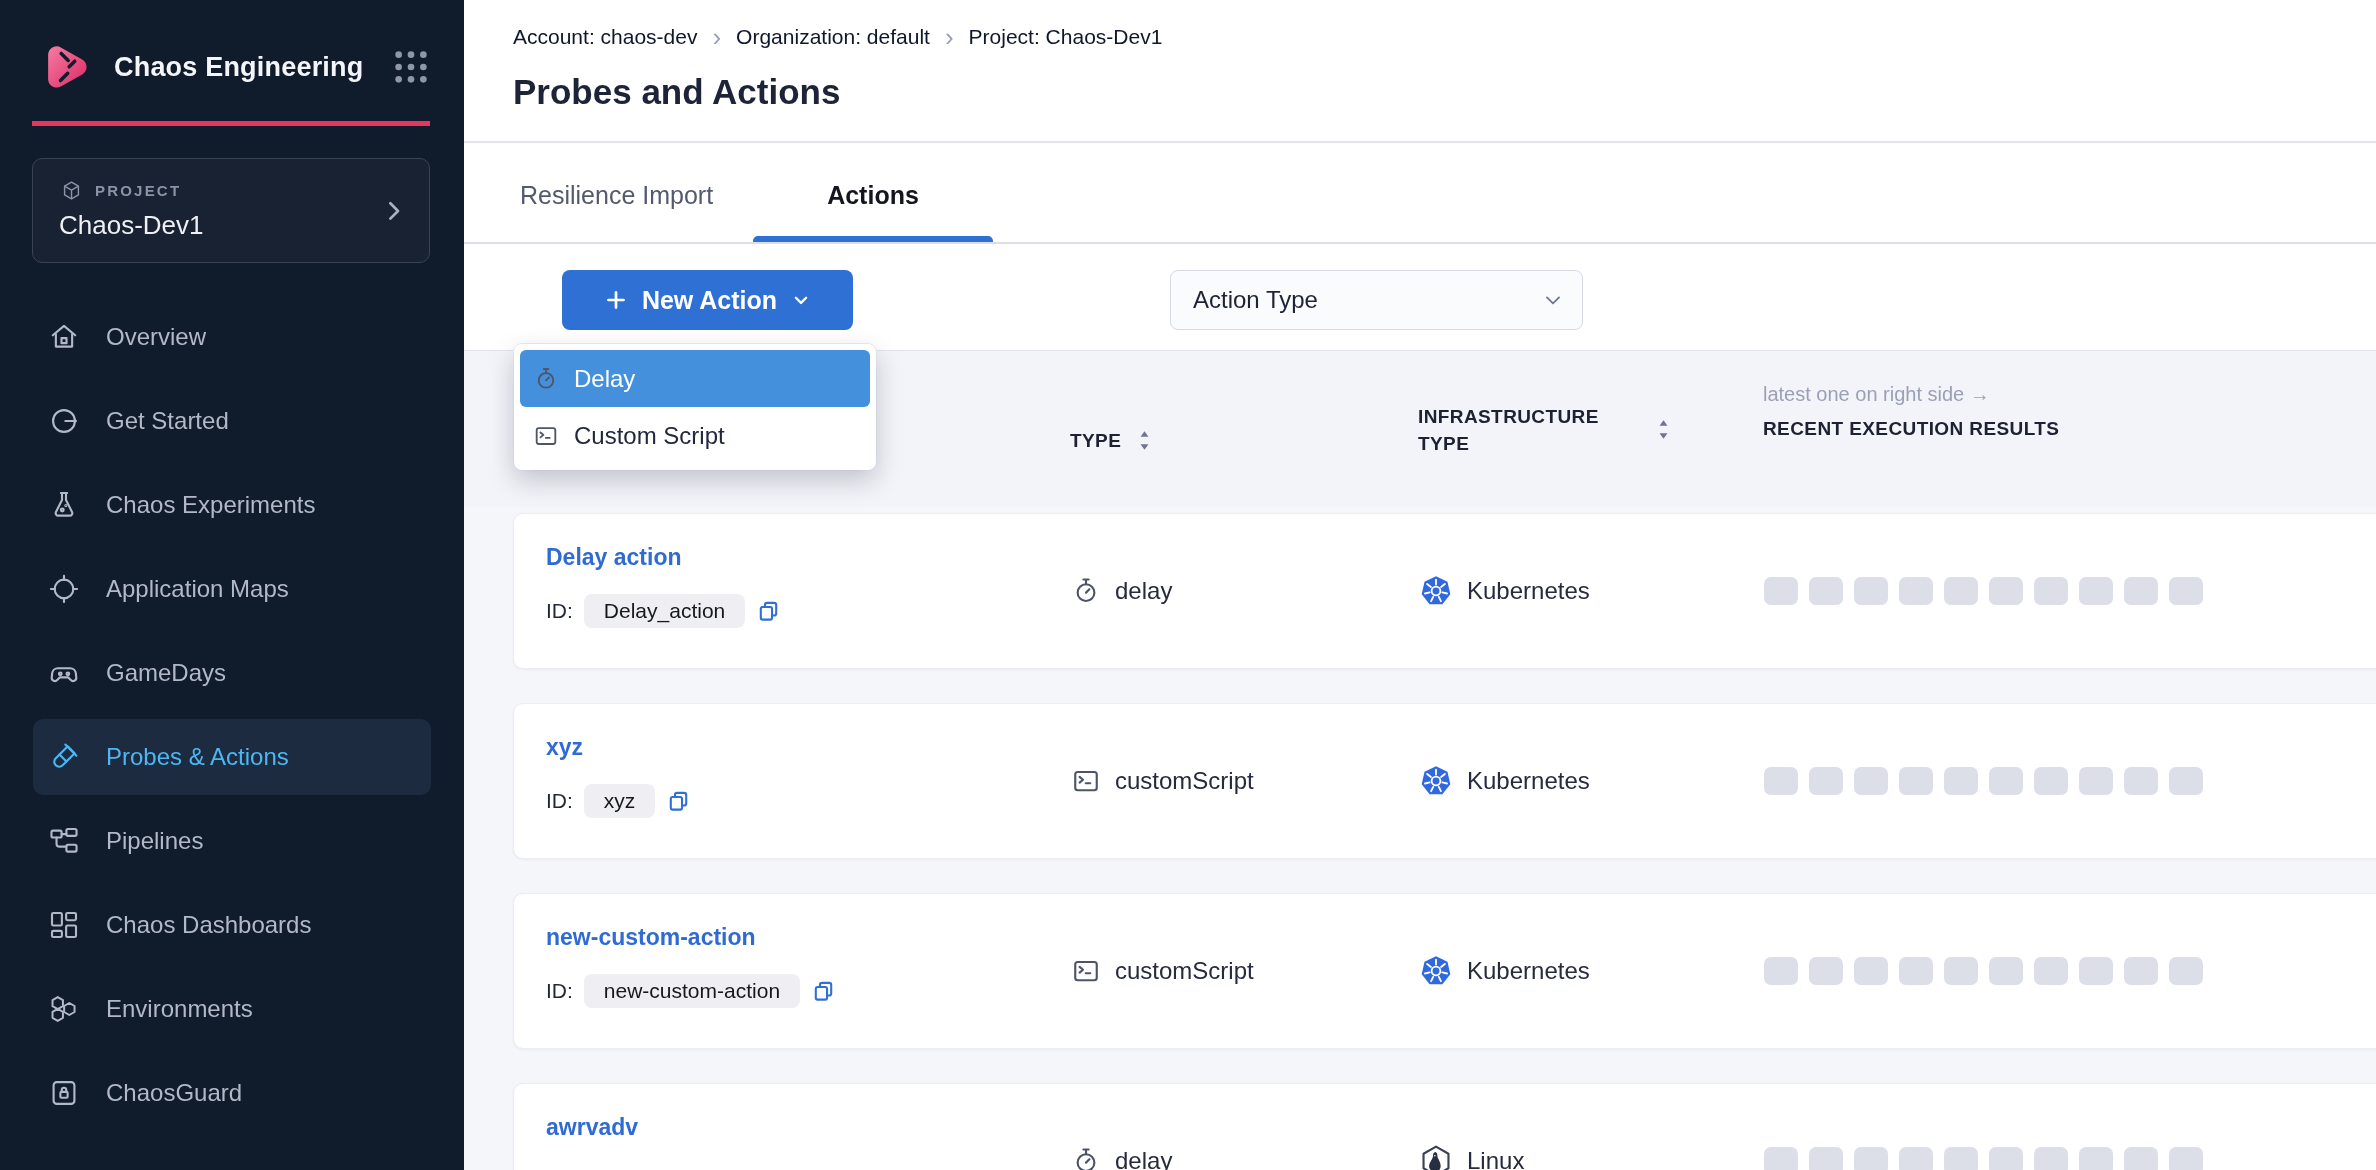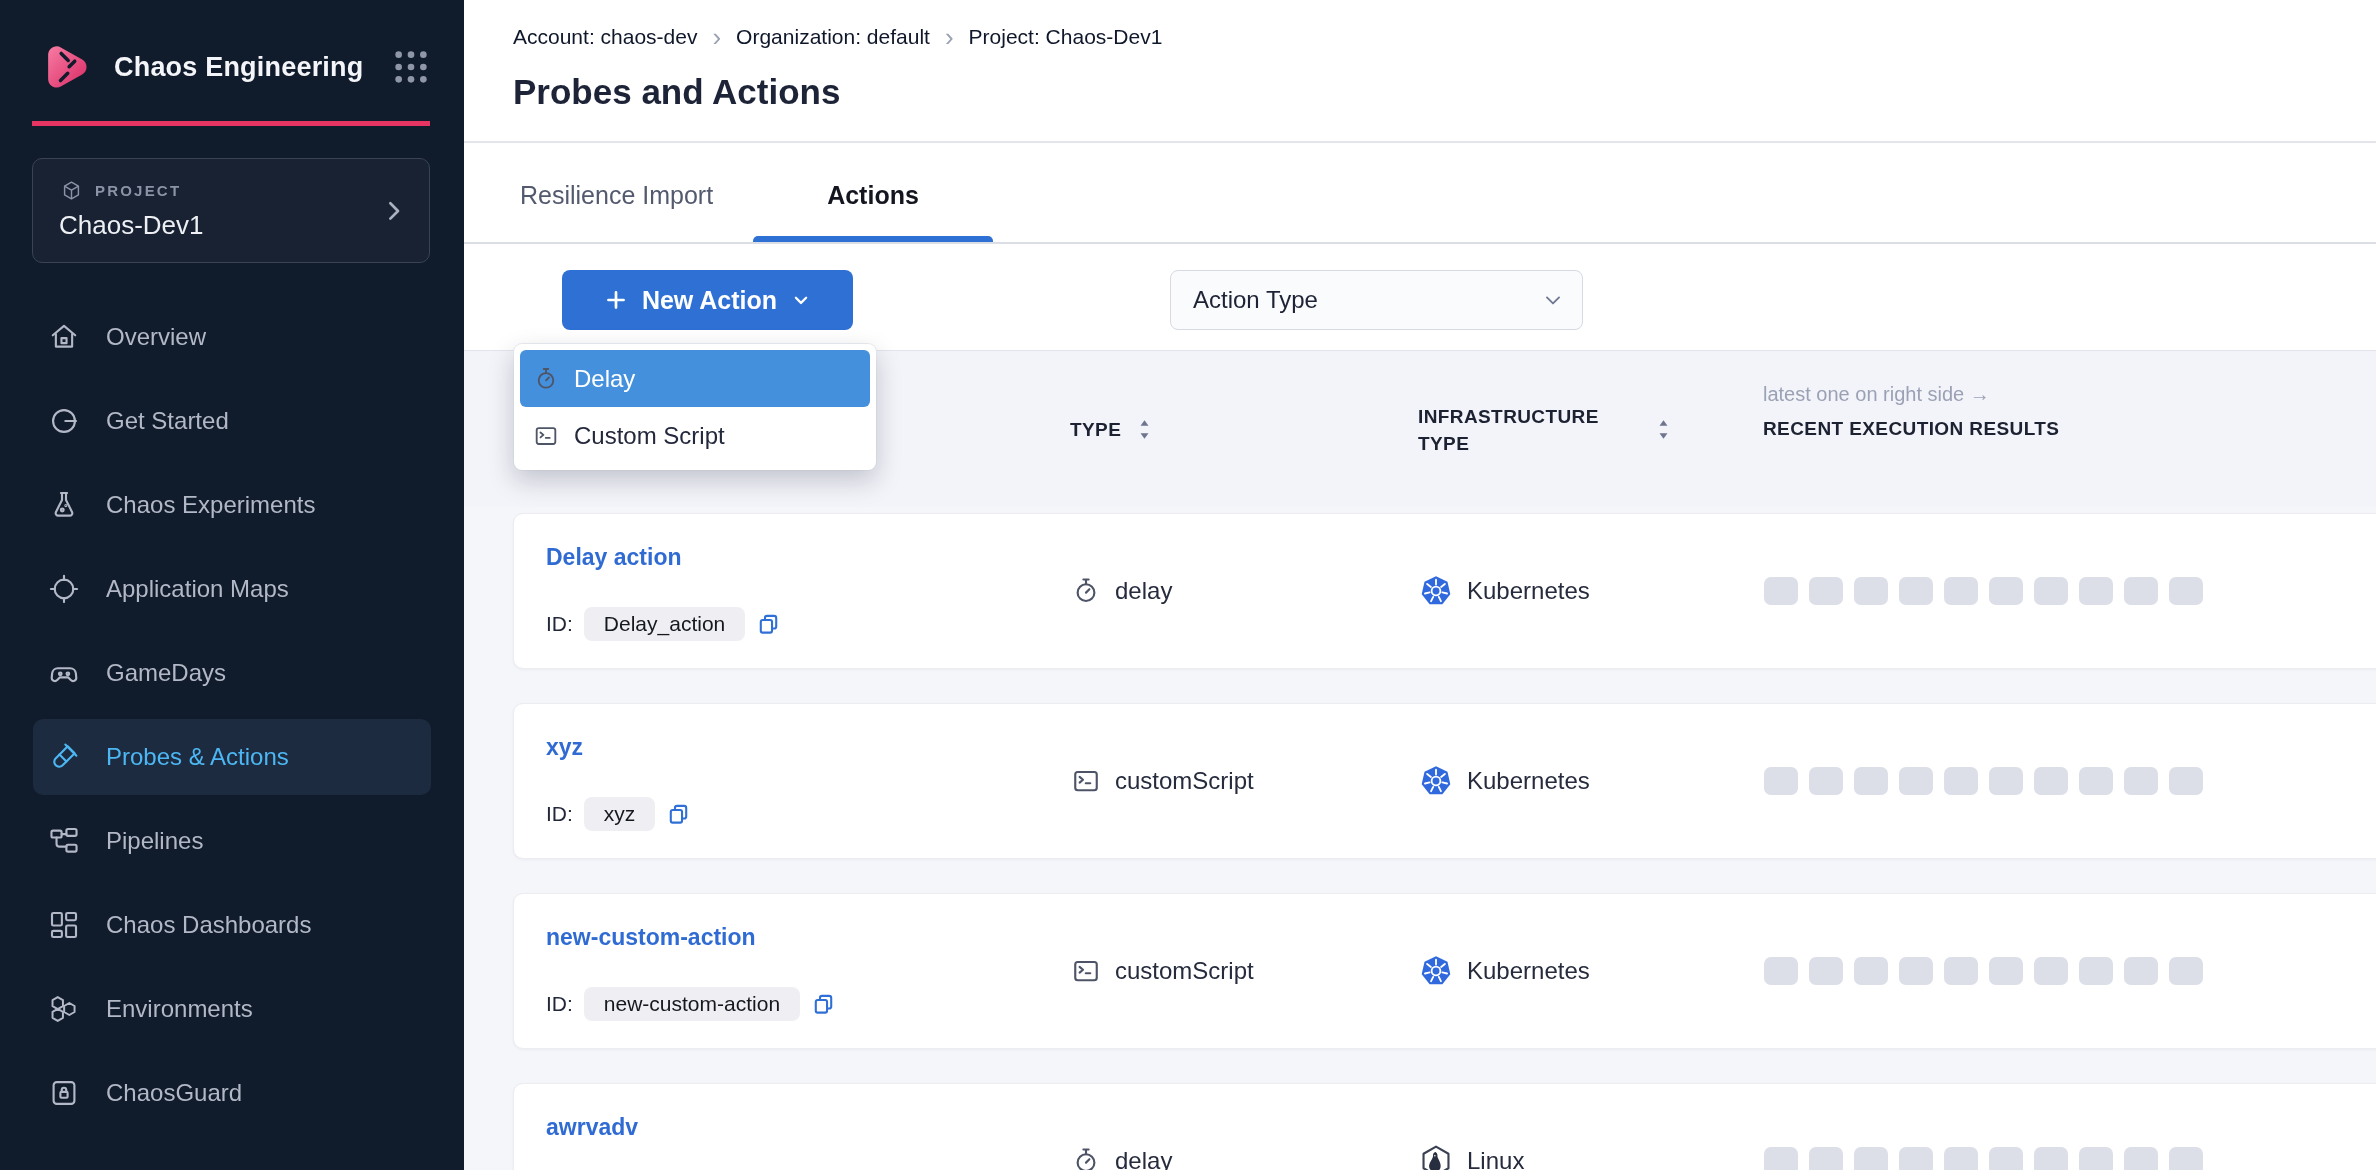--- a/index.html
+++ b/index.html
@@ -50,33 +50,33 @@
   .btn-import{left:378px;width:293px;background:#fff;border:2px solid #2f70d5;color:#2f70d5;}
   .i26{width:26px;height:26px;}
   .i22{width:22px;height:22px;}
   .select{position:absolute;top:270px;left:706px;width:413px;height:60px;background:#fafbfd;border:1px solid #d8dae3;
           border-radius:8px;display:flex;align-items:center;justify-content:space-between;padding:0 16px 0 22px;
           font-size:24px;color:#1e2336;box-sizing:border-box;cursor:pointer;}
   .sel-chev{color:#707892;}
 
   .table-head{position:absolute;left:0;right:0;top:350px;height:157px;background:#f3f4f9;border-top:1px solid #e3e4ec;}
   .th{font-size:19px;font-weight:700;color:#1d2233;letter-spacing:.4px;}
-  .th-type{position:absolute;left:606px;top:0;height:100%;display:flex;align-items:center;gap:16px;}
+  .th-type{position:absolute;left:606px;top:11px;height:100%;display:flex;align-items:center;gap:16px;}
   .th-infra{position:absolute;left:954px;top:0;height:100%;display:flex;align-items:center;gap:30px;}
   .th-infra-label{width:208px;line-height:27px;}
   .th-results{position:absolute;left:1299px;top:32px;}
   .th-note{font-size:20px;font-weight:400;color:#9ba1b5;letter-spacing:0;margin-bottom:12px;}
   .sort{width:15px;height:25px;color:#6e7590;cursor:pointer;}
 
   .rows-bg{position:absolute;left:0;right:0;top:507px;bottom:0;background:#f5f6fa;}
   .row-card{position:absolute;left:49px;right:-24px;height:156px;background:#fff;border:1px solid #ececf2;
             border-radius:10px;box-shadow:0 1px 3px rgba(25,30,55,.05);box-sizing:border-box;}
   .name-cell{position:absolute;left:32px;top:0;}
   .row-name{display:block;margin-top:30px;font-size:23px;font-weight:700;color:#2f6bd3;text-decoration:none;cursor:pointer;}
-  .id-row{display:flex;align-items:center;gap:11px;margin-top:36px;font-size:21px;color:#22273a;}
+  .id-row{display:flex;align-items:center;gap:11px;margin-top:23px;font-size:21px;color:#22273a;}
   .id-pill{background:#efeff3;border-radius:8px;padding:5px 20px;color:#16181f;}
   .copy-icon{width:25px;height:25px;color:#2f6fd6;cursor:pointer;}
   .cell{position:absolute;top:50%;transform:translateY(-50%);display:flex;align-items:center;gap:14px;
         font-size:24px;color:#262b3d;}
   .type-cell{left:557px;}
   .infra-cell{left:905px;}
   .type-icon{width:30px;height:30px;color:#4d5467;}
   .infra-icon{width:34px;height:34px;}
   .results-cell{left:1250px;}
   .squares{display:flex;gap:11px;}

